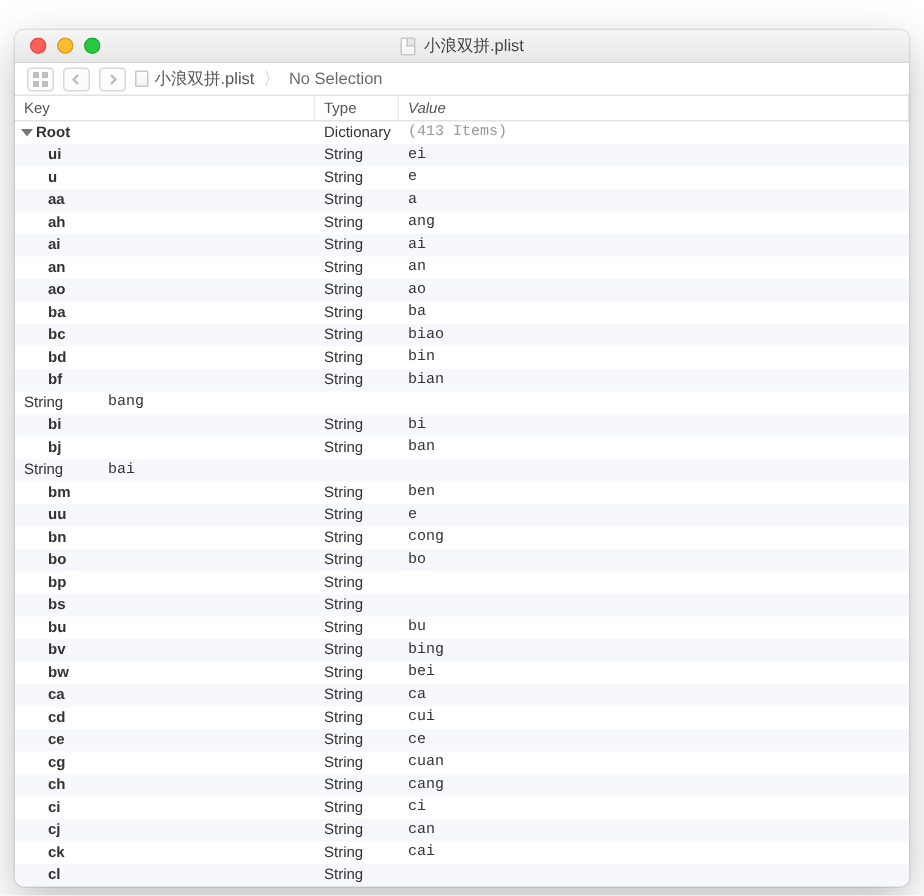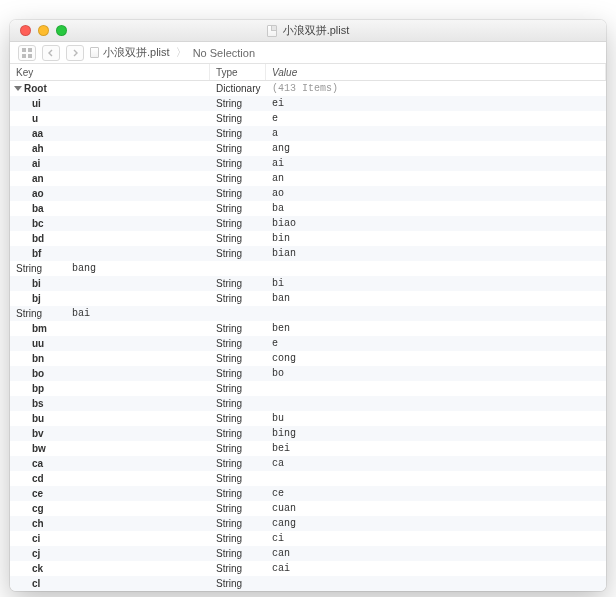--- a/index.html
+++ b/index.html
@@ -259,20 +259,21 @@
           <span>ca</span>
         </div>
         <div class="rt">String</div>
         <div class="rv">ca</div>
       </div>
       <div class="row">
         <div class="rk indent">
           <span>cd</span>
         </div>
         <div class="rt">String</div>
+        <div class="rv">cui</div>
       </div>
       <div class="row">
         <div class="rk indent">
           <span>ce</span>
         </div>
         <div class="rt">String</div>
         <div class="rv">ce</div>
       </div>
       <div class="row">
         <div class="rk indent">

